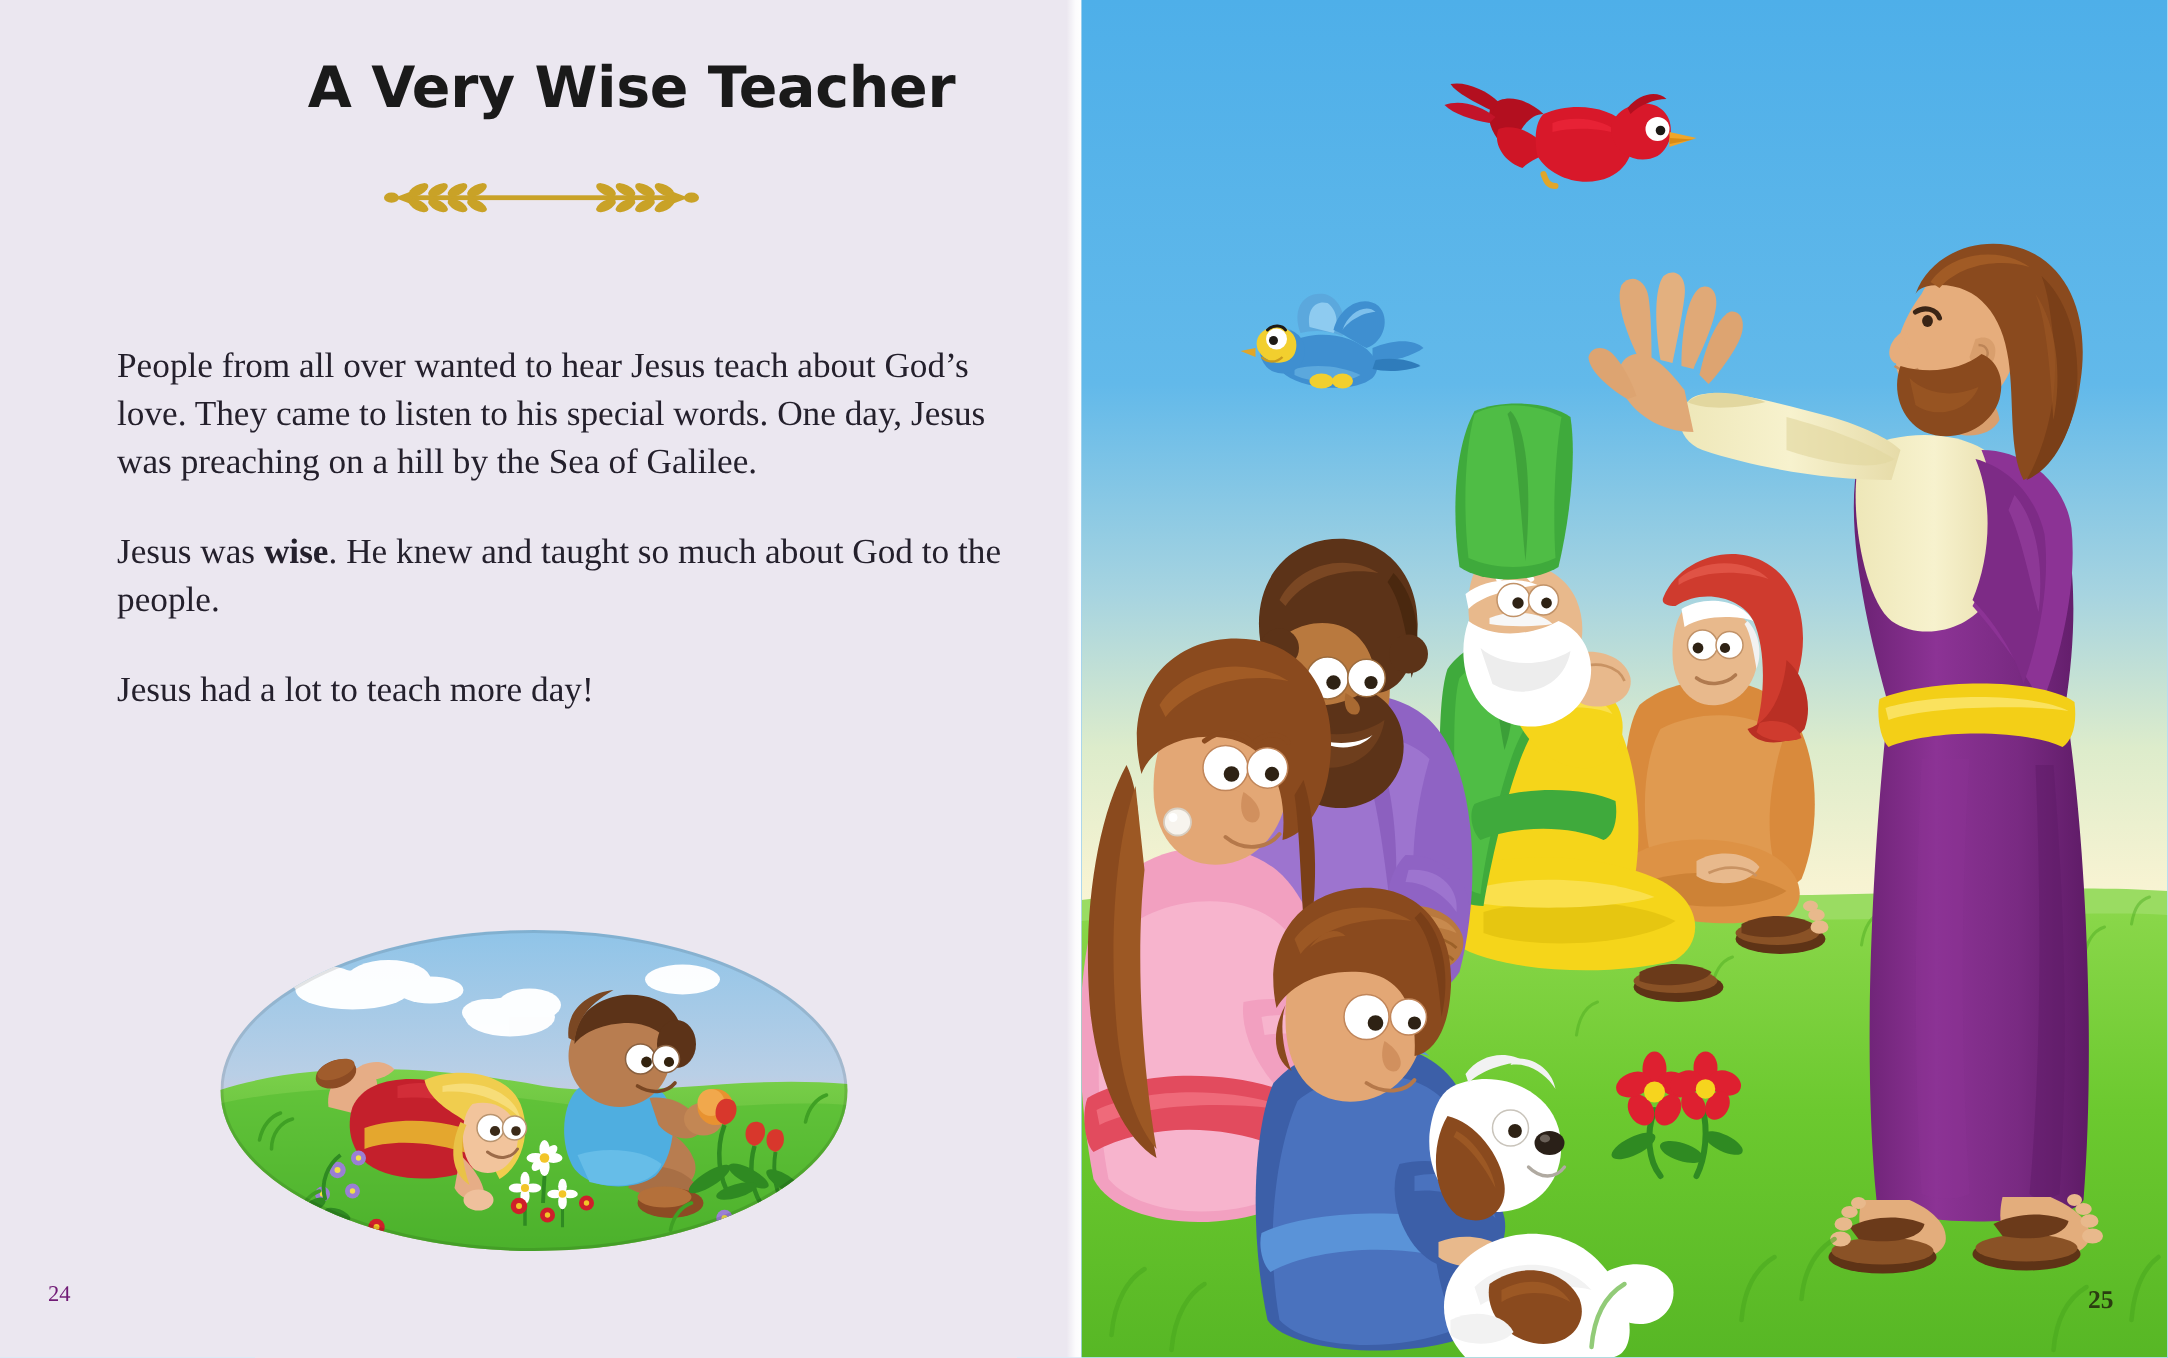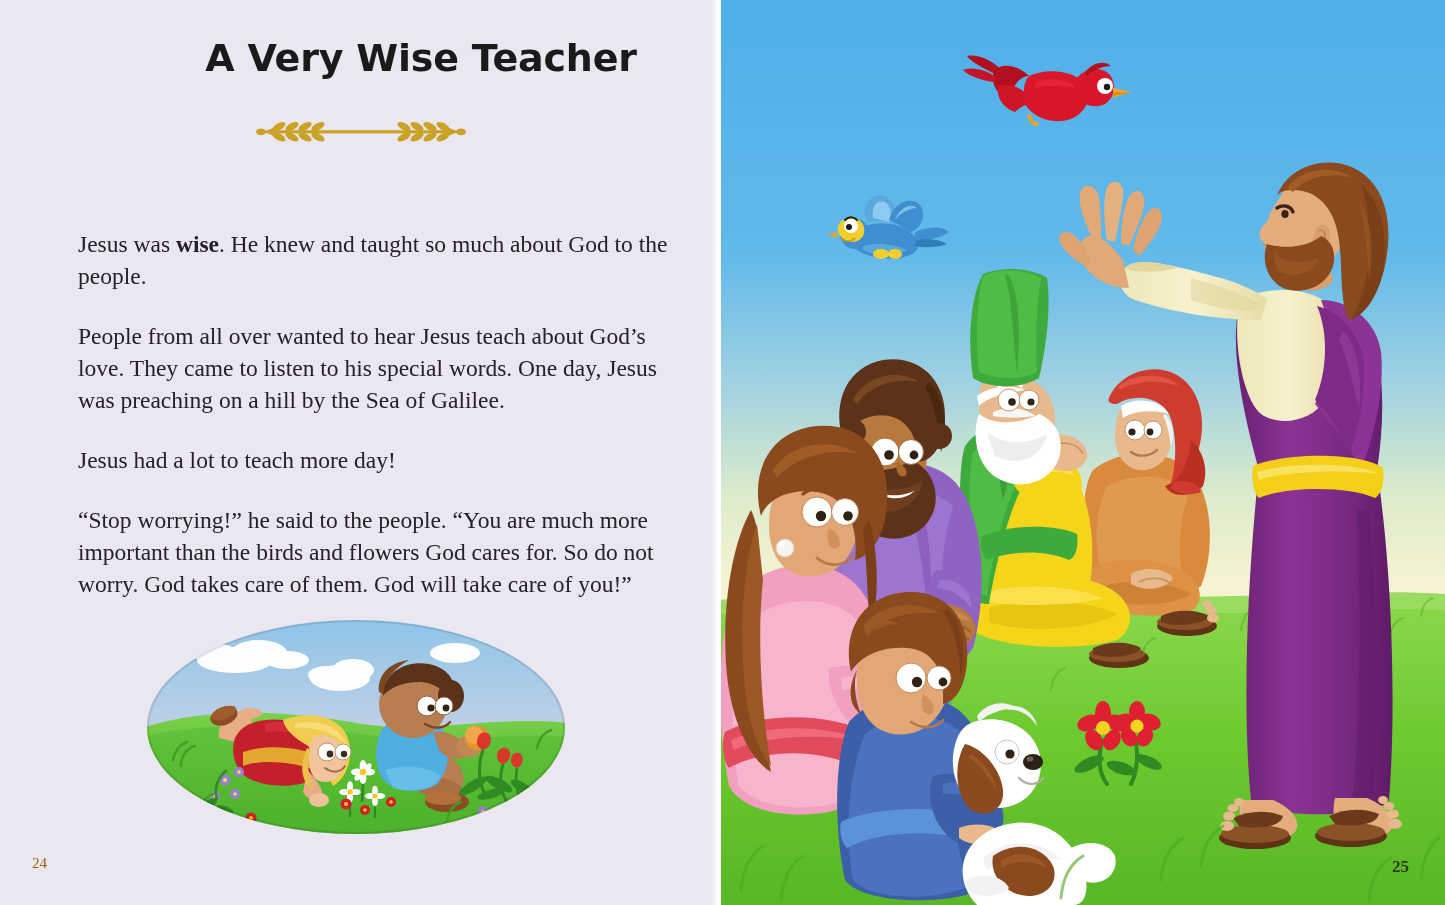--- a/index.html
+++ b/index.html
@@ -58,21 +58,21 @@
     line-height: 32px;
     color: #24202c;
   }
   .body-copy p { margin-bottom: 28px; }
   .body-copy p:last-child { margin-bottom: 0; }
   .body-copy b { font-weight: bold; }
 
   .page-num-left {
     position: absolute; left: 32px; bottom: 33px;
     font-family: "Liberation Serif", serif;
-    font-size: 15px; color: #a16207;
+    font-size: 15px; color: #701a75;
   }
   .page-num-right {
     position: absolute; right: 36px; bottom: 28px;
     font-family: "Liberation Serif", serif;
     font-size: 17px; font-weight: bold; color: #2a3d10;
     z-index: 40;
   }
 
   
   .oval-wrap {
@@ -132,24 +132,23 @@
             <ellipse cx="206" cy="22.0" rx="7.2" ry="3.4" transform="rotate(-28 206 22.0)"></ellipse>
             <ellipse cx="193" cy="11.6" rx="7.2" ry="3.4" transform="rotate(28 193 11.6)"></ellipse>
             <ellipse cx="193" cy="22.0" rx="7.2" ry="3.4" transform="rotate(-28 193 22.0)"></ellipse>
           </g>
         </g>
       </svg>
     </div>
 
 
     <div class="body-copy">
+      <p>People from all over wanted to hear Jesus teach about God’s love. They came to listen to his special words. One day, Jesus was preaching on a hill by the Sea of Galilee.</p>
       <p><span>Jesus was </span><b>wise</b><span>. He knew and taught so much about God to the people.</span></p>
-      <p>People from all over wanted to hear Jesus teach about God’s love. They came to listen to his special words. One day, Jesus was preaching on a hill by the Sea of Galilee.</p>
       <p>Jesus had a lot to teach more day!</p>
-      <p>“Stop worrying!” he said to the people. “You are much more important than the birds and flowers God cares for. So do not worry. God takes care of them. God will take care of you!”</p>
     </div>
 
     <div class="oval-wrap">
       <svg width="418" height="215" viewBox="0 0 418 215" aria-hidden="true">
         <defs>
           <clipPath id="ovalClip">
               <ellipse cx="209" cy="107" rx="209" ry="107"></ellipse>
             </clipPath>
           <linearGradient id="ovalSky" x1="0" y1="0" x2="0" y2="1">
             <stop offset="0%" stop-color="#8fc4e8"></stop>

